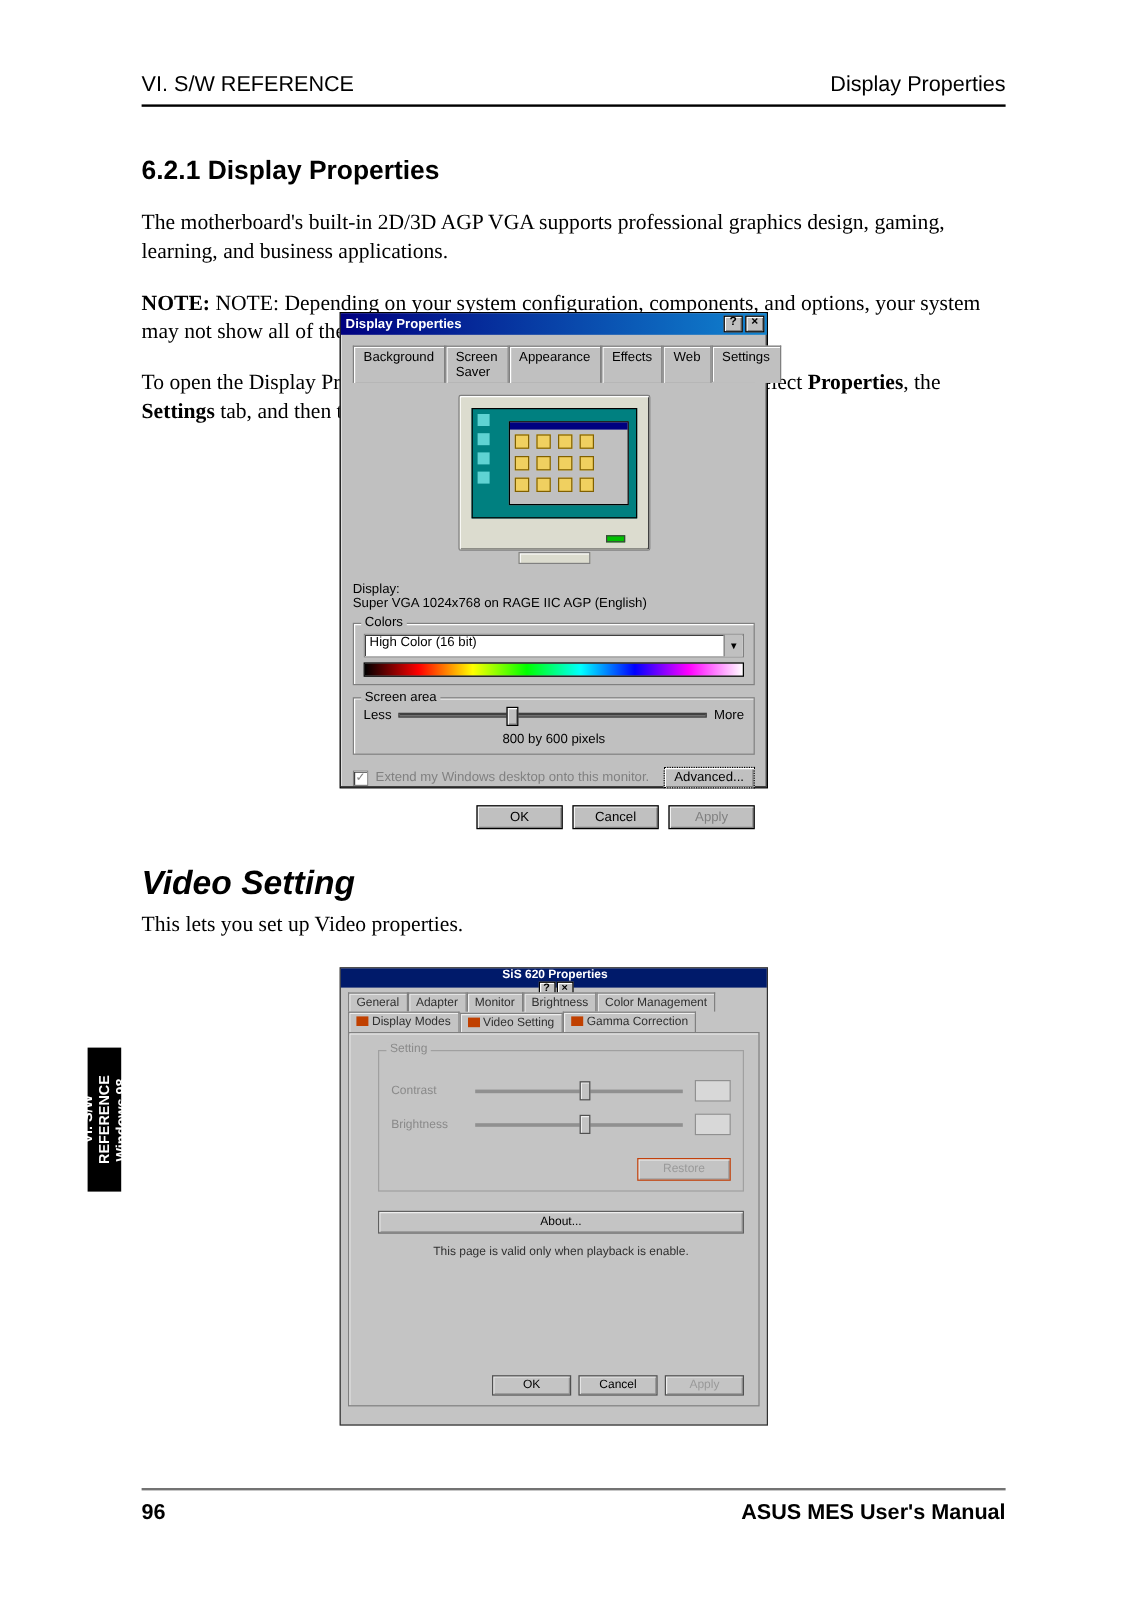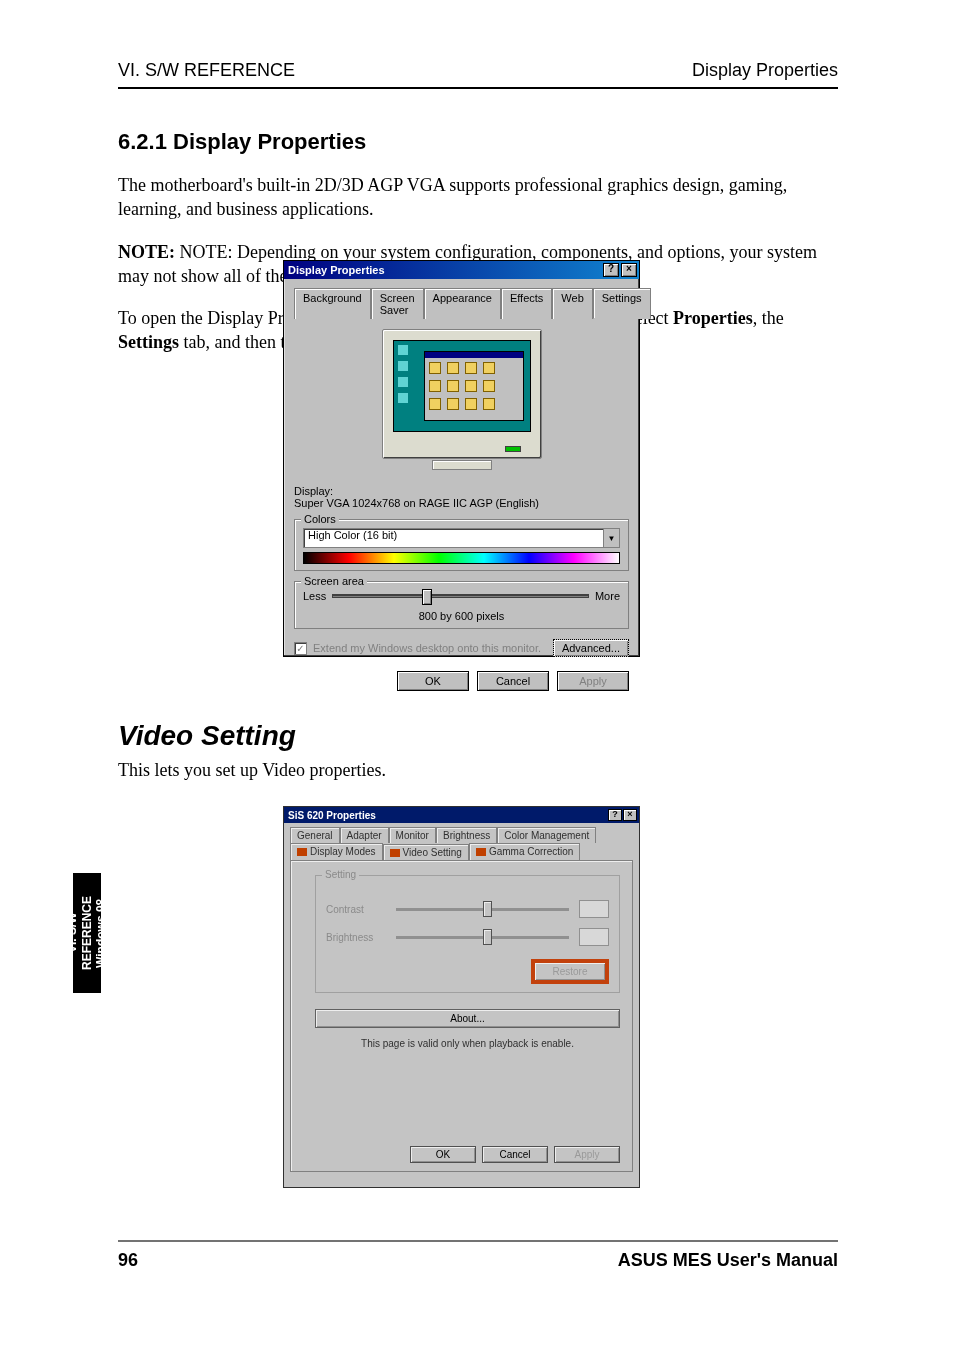--- a/index.html
+++ b/index.html
@@ -290,20 +290,21 @@
   .dlg2 .titlebar2 {
     background: #001a6a;
     color: #fff;
     height: 16px;
     display: flex;
     align-items: center;
     justify-content: space-between;
     padding: 0 2px 0 4px;
     font-weight: bold;
     font-size: 10px;
+    flex-direction: column;
   }
   .dlg2 .titlebar2 .btns { display: flex; }
   .dlg2 .titlebar2 .win-btn {
     width: 14px; height: 12px;
     background: #c0c0c0;
     border: 1px solid #000;
     box-shadow: inset 1px 1px 0 #fff;
     font-size: 9px; line-height: 9px; text-align: center; color: #000; font-weight: bold;
     margin-left: 1px;
   }
@@ -366,21 +367,21 @@
     font-size: 10px;
     display: flex; align-items: center; justify-content: center;
     color: #808080;
   }
   .dlg2 .restore-btn {
     position: absolute;
     right: 10px; bottom: 8px;
     min-width: 78px;
     padding: 3px 10px;
     background: #c4c4c4;
-    border: 4px solid #c2410c;
+    border: 1px solid #c2410c;
     box-shadow: inset 1px 1px 0 #eee, inset -1px -1px 0 #909090;
     font-size: 10px;
     text-align: center;
     color: #9a9a9a;
   }
   .dlg2 .about-btn {
     display: block;
     width: 100%;
     margin-top: 16px;
     padding: 3px 0;

